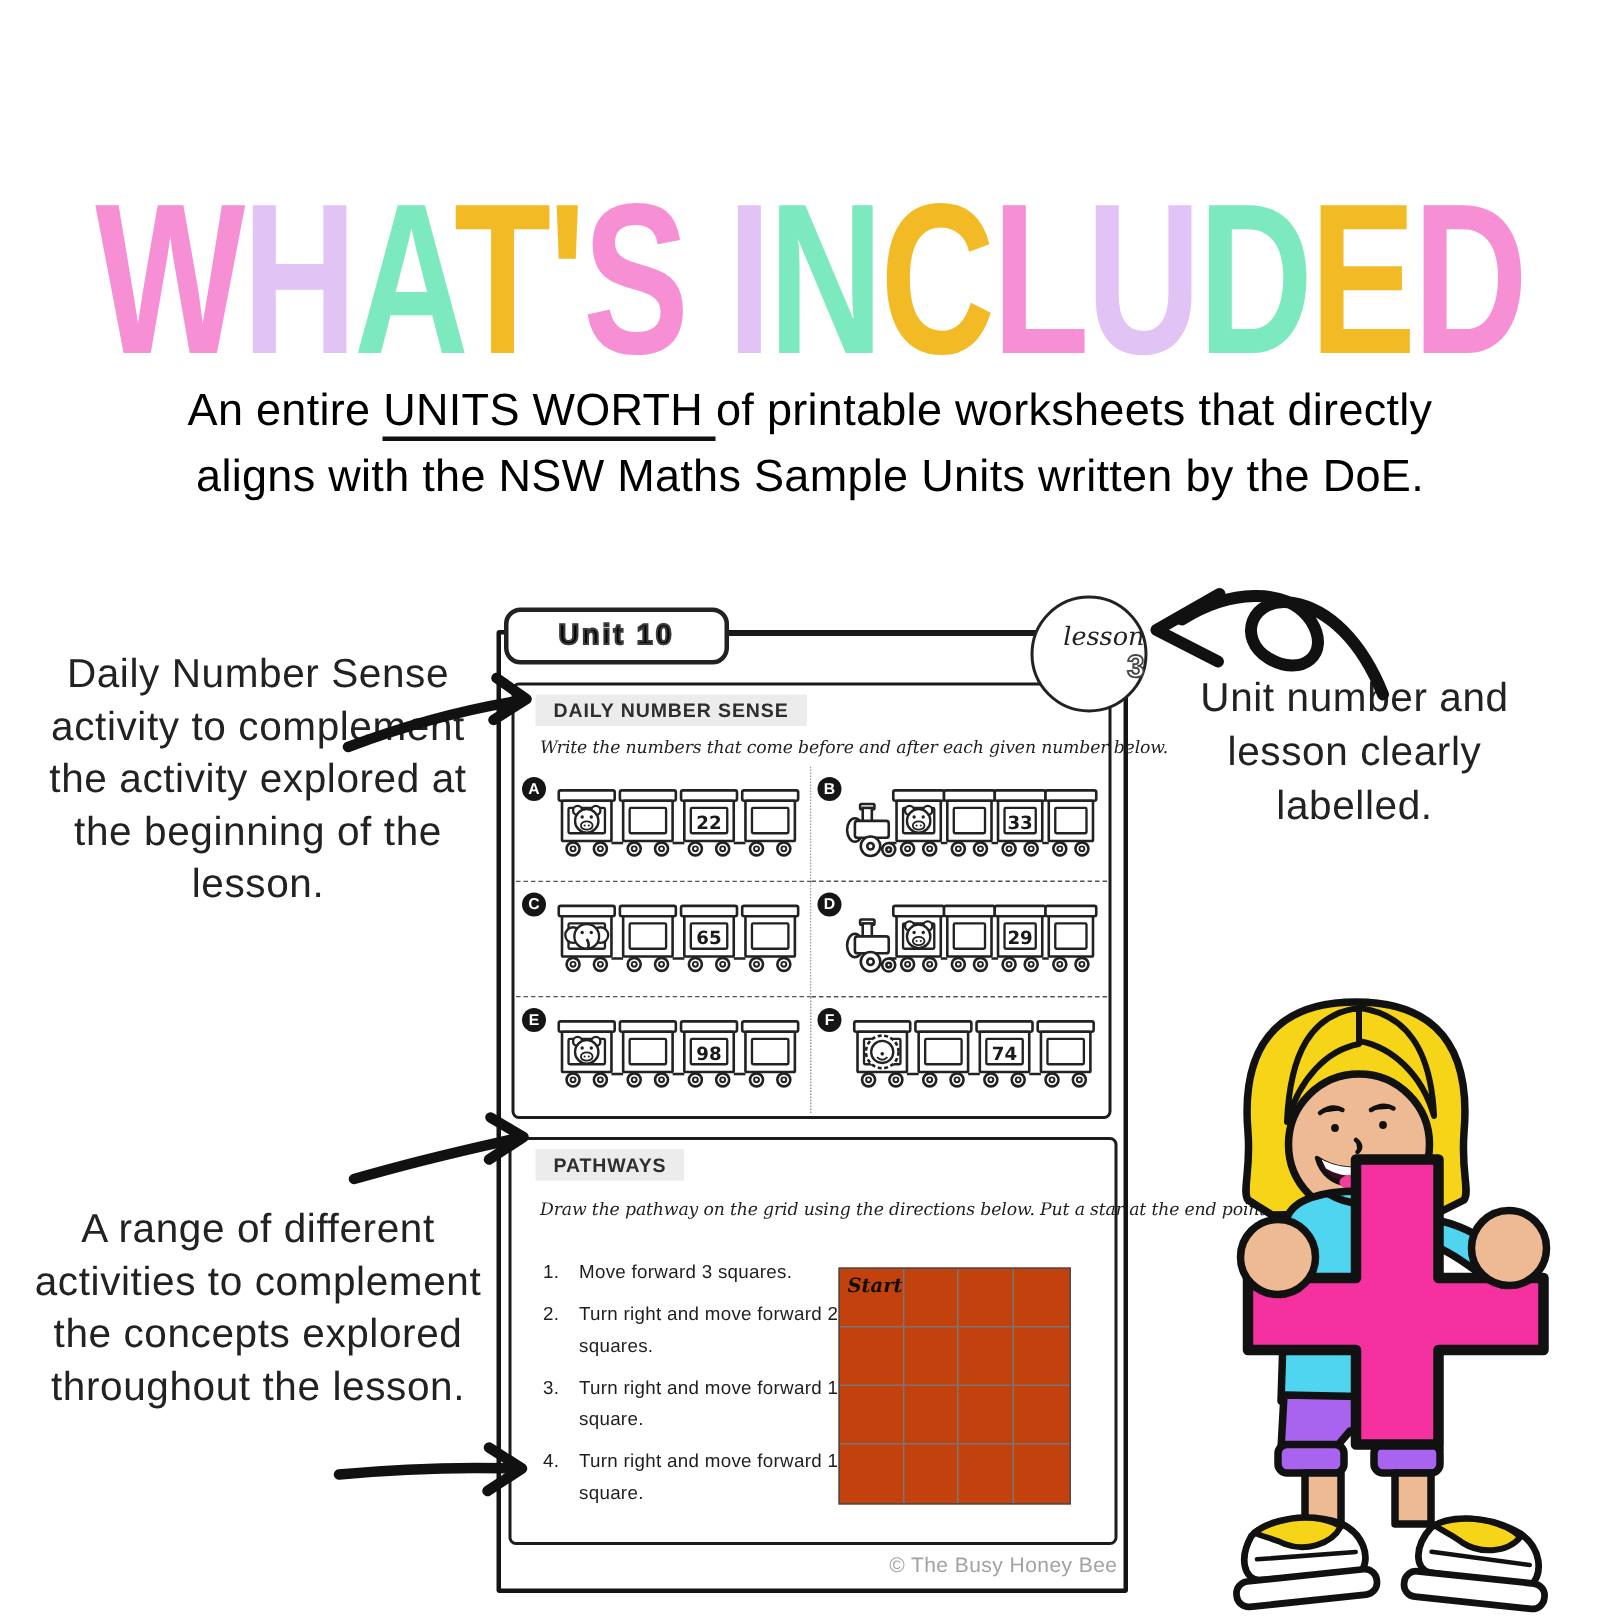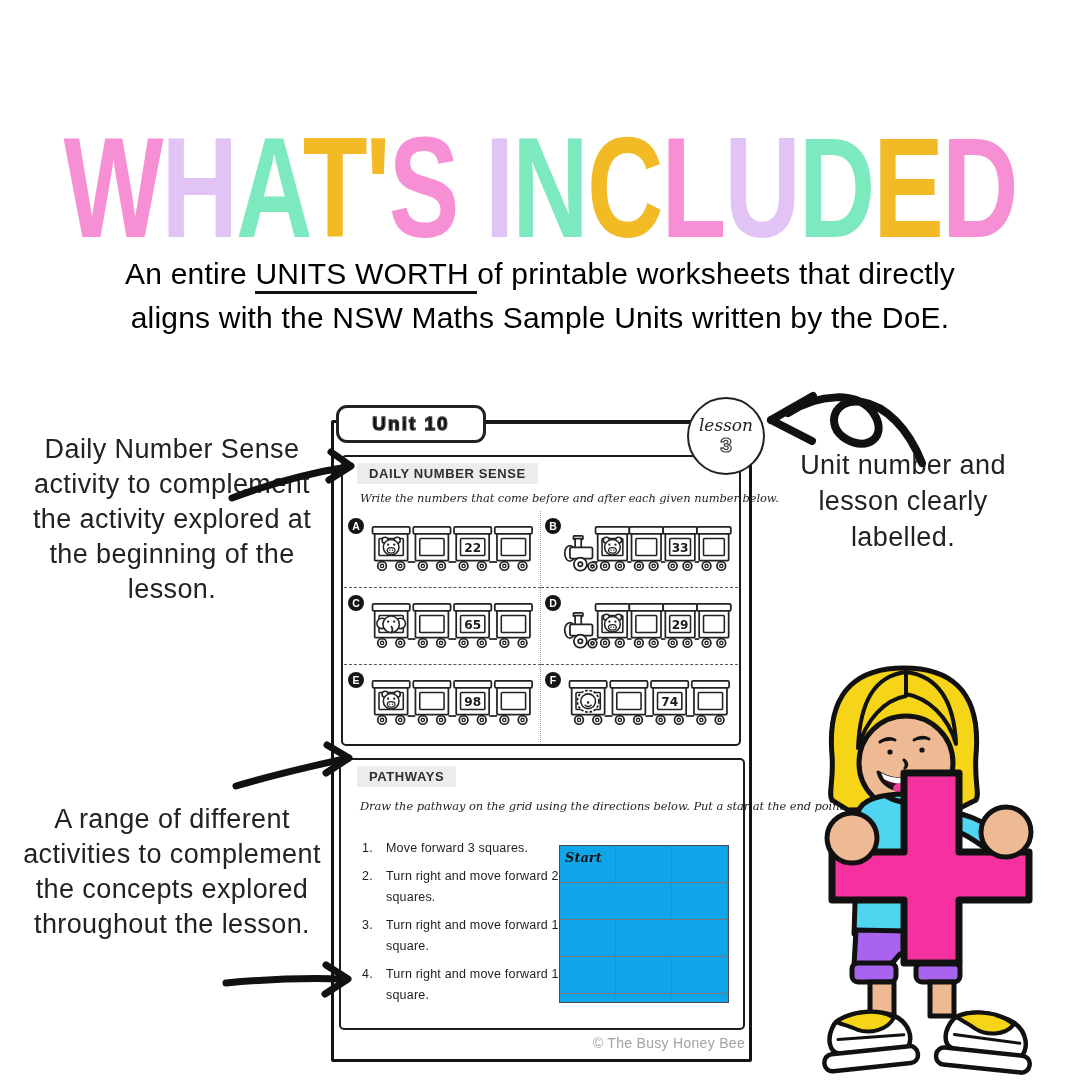--- a/index.html
+++ b/index.html
@@ -28,21 +28,21 @@
   #sheet{position:absolute;left:331px;top:420px;width:421px;height:642px;
          background:#fff;border:3px solid #141414;border-radius:2px;box-sizing:border-box;}
   #unit-tab{position:absolute;left:336px;top:405px;width:150px;height:38px;background:#fff;
             border:3px solid #222;border-radius:11px;box-sizing:border-box;
             display:flex;align-items:center;justify-content:center;z-index:4;}
   #unit-tab span{font-size:19px;font-weight:700;letter-spacing:2px;color:#000000;
                  -webkit-text-stroke:1.4px #3a3a3a;text-shadow:0 0 1px #555;}
   #header-line{position:absolute;left:483px;top:421px;width:212px;height:3px;background:#1a1a1a;z-index:3;}
   #lesson-circle{position:absolute;left:687px;top:397px;width:78px;height:78px;background:#fff;
                  border:2.6px solid #222;border-radius:50%;box-sizing:border-box;z-index:4;
-                 display:flex;flex-direction:column;align-items:center;justify-content:center;}
+                 display:flex;flex-direction:column;align-items:flex-end;justify-content:center;}
   #lesson-circle .lw{font-family:"DejaVu Serif",serif;font-style:italic;font-size:17px;color:#222;line-height:18px;}
   #lesson-circle .ln{font-size:21px;font-weight:700;color:#fff;-webkit-text-stroke:1.2px #444;
                      text-shadow:0 0 1px #555;line-height:22px;}
 
   .ws-box{position:absolute;background:#fff;border:2.6px solid #1c1c1c;border-radius:5px;box-sizing:border-box;}
   #dns-box{left:341px;top:455px;width:400px;height:291px;}
   #pathways-box{left:339px;top:758px;width:406px;height:272px;}
 
   .ws-label{position:absolute;background:#ececec;padding:3px 12px;font-size:13px;letter-spacing:.6px;
             color:#2e2e2e;font-weight:700;white-space:nowrap;z-index:2;}
@@ -57,23 +57,23 @@
   .prob-cell:nth-child(-n+4){border-bottom:1.6px dashed #555;}
   .prob-letter{position:absolute;left:4px;top:7px;width:16px;height:16px;border-radius:50%;
                background:#151515;color:#fff;font-size:10.5px;font-weight:700;
                display:flex;align-items:center;justify-content:center;}
   .prob-cell svg{width:170px;height:70px;display:block;}
 
   
   #steps{position:absolute;left:362px;top:838px;width:202px;z-index:2;}
   .step{display:flex;margin-bottom:7px;font-size:12.5px;line-height:21px;letter-spacing:.2px;color:#1e1e1e;}
   .step .n{width:24px;flex:none;}
-  #pathgrid{position:absolute;left:559px;top:845px;width:170px;height:158px;z-index:2;
-            display:grid;grid-template-columns:repeat(3,1fr);grid-template-rows:repeat(4,1fr);
-            border:1.6px solid #4a4a4a;box-sizing:border-box;background:#0ea5e9;}
+  #pathgrid{position:absolute;left:559px;top:845px;width:155px;height:158px;z-index:2;
+            display:grid;grid-template-columns:repeat(4,1fr);grid-template-rows:repeat(4,1fr);
+            border:1.6px solid #4a4a4a;box-sizing:border-box;background:#c2410c;}
   .pg-cell{border-right:1.2px solid #777;border-bottom:1.2px solid #777;box-sizing:border-box;
            font-family:"DejaVu Serif",serif;font-style:italic;font-weight:700;font-size:13px;
            padding:4px 0 0 5px;color:#111;}
   .pg-cell:nth-child(4n){border-right:none;}
   .pg-cell:nth-child(n+13){border-bottom:none;}
 
   #copyright{position:absolute;left:445px;top:1035px;width:300px;text-align:right;
              font-size:14px;color:#a2a2a2;letter-spacing:.3px;z-index:2;}
 
   

